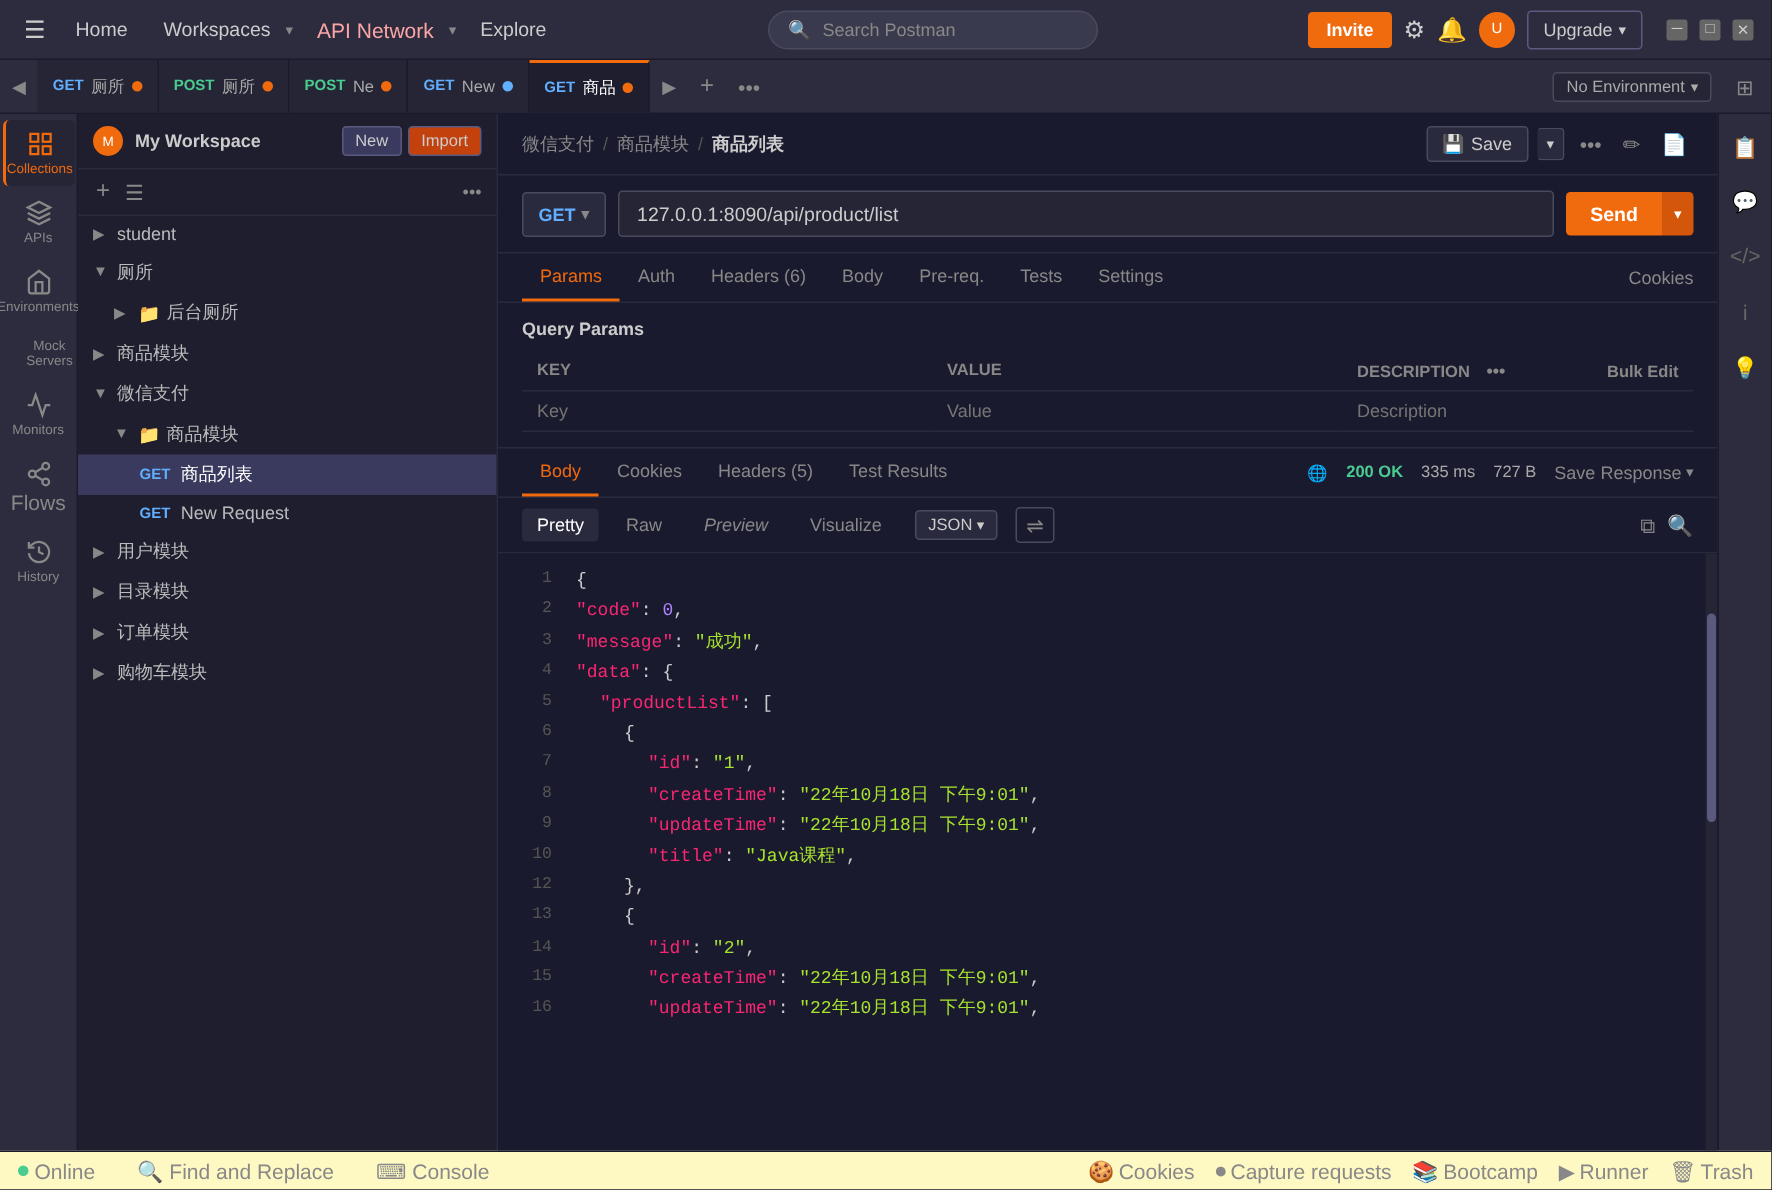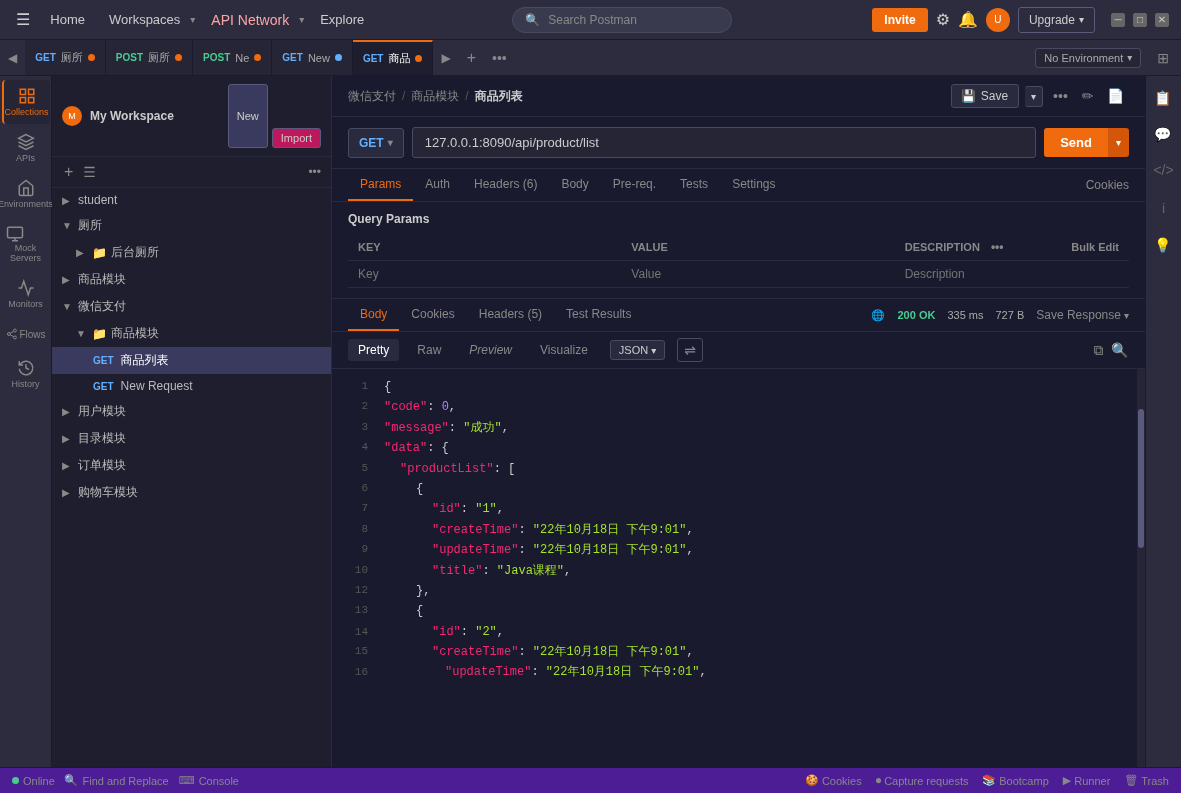--- a/index.html
+++ b/index.html
@@ -110,37 +110,37 @@
     </div>
 
     <div style="display:flex; flex-direction:column; align-items:center; gap:2px; padding:7px 4px; cursor:pointer; border-radius:4px; width:48px; color:#888; font-size:9px; text-align:center;">
       <svg width="18" height="18" viewBox="0 0 24 24" fill="none" stroke="currentColor" stroke-width="2">
           <path d="M3 9l9-7 9 7v11a2 2 0 0 1-2 2H5a2 2 0 0 1-2-2z"></path>
           <polyline points="9 22 9 12 15 12 15 22"></polyline>
         </svg>
       <span>Environments</span>
     </div>
 
-    <div style="display:flex; flex-direction:column; align-items:flex-start; gap:0; padding:7px 4px; cursor:pointer; border-radius:4px; width:48px; color:#888; font-size:9px; text-align:center;">
+    <div style="display:flex; flex-direction:row; align-items:flex-end; gap:12px; padding:7px 4px; cursor:pointer; border-radius:4px; width:48px; color:#888; font-size:9px; text-align:center;">
       <svg width="18" height="18" viewBox="0 0 24 24" fill="none" stroke="currentColor" stroke-width="2">
           <rect x="2" y="3" width="20" height="14" rx="2"></rect>
           <line x1="8" y1="21" x2="16" y2="21"></line>
           <line x1="12" y1="17" x2="12" y2="21"></line>
         </svg>
       <span>Mock Servers</span>
     </div>
 
     <div style="display:flex; flex-direction:column; align-items:center; gap:2px; padding:7px 4px; cursor:pointer; border-radius:4px; width:48px; color:#888; font-size:9px; text-align:center;">
       <svg width="18" height="18" viewBox="0 0 24 24" fill="none" stroke="currentColor" stroke-width="2">
           <path d="M22 12h-4l-3 9L9 3l-3 9H2"></path>
         </svg>
       <span>Monitors</span>
     </div>
 
-    <div style="display:flex; flex-direction:row; align-items:center; gap:2px; padding:7px 4px; cursor:pointer; border-radius:4px; width:48px; color:#888; font-size:10px; text-align:left;">
+    <div style="display:flex; flex-direction:column; align-items:center; gap:2px; padding:7px 4px; cursor:pointer; border-radius:4px; width:48px; color:#888; font-size:14px; text-align:left;">
       <svg width="18" height="18" viewBox="0 0 24 24" fill="none" stroke="currentColor" stroke-width="2">
           <circle cx="18" cy="5" r="3"></circle>
           <circle cx="6" cy="12" r="3"></circle>
           <circle cx="18" cy="19" r="3"></circle>
           <line x1="8.59" y1="13.51" x2="15.42" y2="17.49"></line>
           <line x1="15.41" y1="6.51" x2="8.59" y2="10.49"></line>
         </svg>
       <span>Flows</span>
     </div>
 
@@ -154,21 +154,21 @@
     </div>
   </div>
 
   <div style="width:280px; background:#1e1e2e; display:flex; flex-direction:column; border-right:1px solid #2a2a3e; flex-shrink:0;">
 
     <div style="display:flex; align-items:center; padding:8px 10px; gap:8px; border-bottom:1px solid #2a2a3e;">
       <div style="width:20px; height:20px; border-radius:50%; background:#f06a0e; display:flex; align-items:center; justify-content:center; font-size:9px; color:white;">M</div>
       <span style="font-size:12px; color:#ccc; font-weight:600;">My Workspace</span>
       <div style="margin-left:auto; display:flex; gap:4px;">
         <button style="background:#3a3a5e; border:1px solid #5a5a7e; color:#ccc; border-radius:3px; padding:3px 8px; cursor:pointer; font-size:11px;">New</button>
-        <button style="background:#be185d; border:1px solid #5a5a7e; color:#ccc; border-radius:3px; padding:3px 8px; cursor:pointer; font-size:11px;margin-top:44px;">Import</button>
+        <button style="background:#c2410c; border:1px solid #5a5a7e; color:#ccc; border-radius:3px; padding:3px 8px; cursor:pointer; font-size:11px;">Import</button>
       </div>
     </div>
 
     <div style="display:flex; align-items:center; padding:6px 10px; gap:6px; border-bottom:1px solid #2a2a3e;">
       <button style="color:#888; background:none; border:none; cursor:pointer; font-size:16px; padding:0 2px;">+</button>
       <button style="color:#888; background:none; border:none; cursor:pointer; font-size:14px; padding:0 2px;">☰</button>
       <div style="flex:1;"></div>
       <button style="color:#888; background:none; border:none; cursor:pointer; font-size:12px; margin-left:auto;">•••</button>
     </div>
 
@@ -399,42 +399,42 @@
           <span style="padding-left:32px;"><span style="color:#ccc;">{</span></span>
         </div>
         <div style="display:flex; gap:16px; padding:0 16px;align-items:center;">
           <span style="color:#555; width:20px; text-align:right; flex-shrink:0; font-size:11px;">14</span>
           <span style="padding-left:48px;"><span style="color:#f92672;">"id"</span><span style="color:#ccc;">: </span><span style="color:#a6e22e;">"2"</span><span style="color:#ccc;">,</span></span>
         </div>
         <div style="display:flex; gap:16px; padding:0 16px;">
           <span style="color:#555; width:20px; text-align:right; flex-shrink:0; font-size:11px;">15</span>
           <span style="padding-left:48px;"><span style="color:#f92672;">"createTime"</span><span style="color:#ccc;">: </span><span style="color:#a6e22e;">"22年10月18日 下午9:01"</span><span style="color:#ccc;">,</span></span>
         </div>
-        <div style="display:flex; gap:29px; padding:0 16px;align-items:center;">
+        <div style="display:flex; gap:16px; padding:0 16px;align-items:center;">
           <span style="color:#555; width:20px; text-align:right; flex-shrink:0; font-size:11px;">16</span>
           <span style="padding-left:48px;"><span style="color:#f92672;">"updateTime"</span><span style="color:#ccc;">: </span><span style="color:#a6e22e;">"22年10月18日 下午9:01"</span><span style="color:#ccc;">,</span></span>
         </div>
 
         <div style="position:absolute; right:0; top:0; width:8px; height:100%; background:#252535;">
           <div style="position:absolute; right:1px; top:10%; width:6px; height:35%; background:#5a5a7e; border-radius:3px; cursor:pointer;"></div>
         </div>
       </div>
     </div>
   </div>
 
   <div style="width:36px; background:#2c2c3e; display:flex; flex-direction:column; align-items:center; padding-top:8px; gap:8px; border-left:1px solid #1a1a2e; flex-shrink:0;">
     <span style="color:#666; cursor:pointer; padding:6px; font-size:14px;">📋</span>
     <span style="color:#666; cursor:pointer; padding:6px; font-size:14px;">💬</span>
     <span style="color:#666; cursor:pointer; padding:6px; font-size:14px;">&lt;/&gt;</span>
     <span style="color:#666; cursor:pointer; padding:6px; font-size:14px;">ℹ</span>
     <span style="color:#666; cursor:pointer; padding:6px; font-size:14px;">💡</span>
   </div>
 </div>
 
-<div style="height:26px; background:#4c1d95; display:flex; align-items:center; padding:0 12px; gap:10px; border-top:1px solid #1a1a2e; flex-shrink:0; font-size:11px; color:#888;">
+<div style="height:26px; background:#fef9c3; display:flex; align-items:center; padding:0 12px; gap:28px; border-top:1px solid #1a1a2e; flex-shrink:0; font-size:14px; color:#888;">
   <div style="display:flex; align-items:center; gap:4px; cursor:pointer;">
     <span style="width:7px; height:7px; border-radius:50%; background:#49cc90; display:inline-block;"></span>
     <span>Online</span>
   </div>
   <div style="display:flex; align-items:center; gap:4px; cursor:pointer;">
     <span>🔍</span>
     <span>Find and Replace</span>
   </div>
   <div style="display:flex; align-items:center; gap:4px; cursor:pointer;">
     <span>⌨</span>

